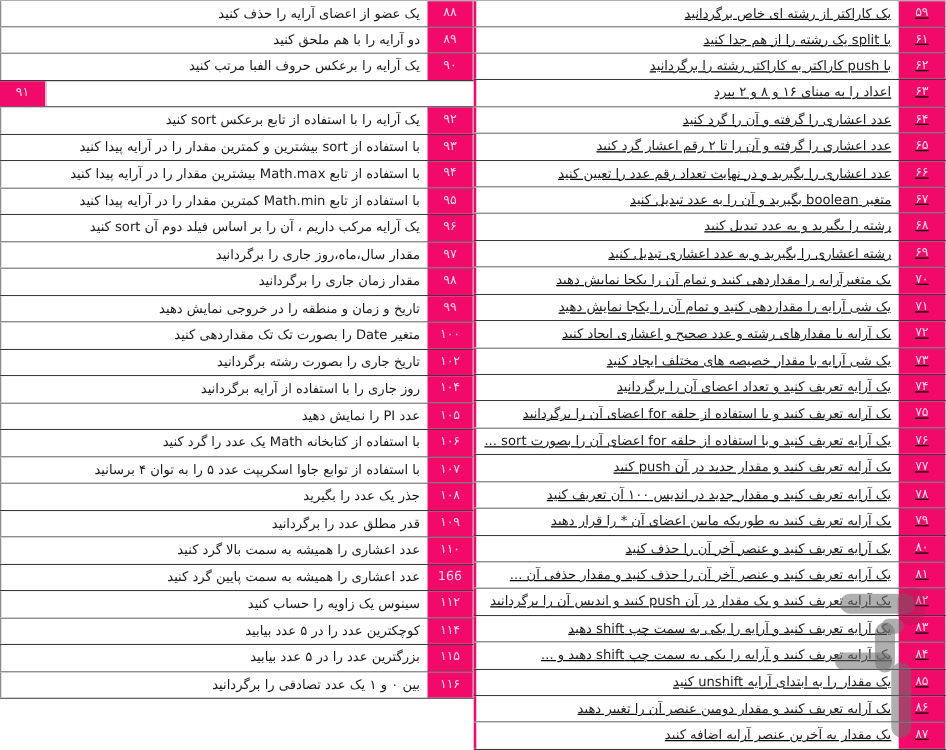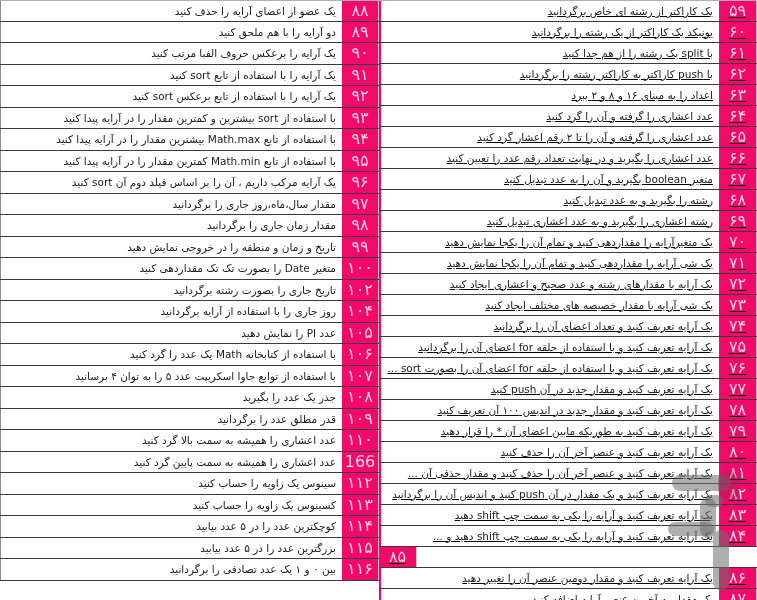--- a/index.html
+++ b/index.html
@@ -4,21 +4,21 @@
 <style>
   html, body { margin: 0; padding: 0; background: #ffffff; }
   body { width: 757px; height: 600px; overflow: hidden; position: relative; font-family: "DejaVu Sans", sans-serif; }
   .wrap { position: absolute; top: 0; left: 0; width: 757px; height: 600px; display: flex; flex-direction: row; }
   .col { position: relative; height: 600px; display: flex; flex-direction: column; }
   .col-left { width: 379px; }
   .col-right { width: 378px; text-decoration: underline; }
   .row { display: flex; flex-direction: row; height: 21.5px; border-bottom: 1px solid #3a3a3a; box-sizing: border-box; }
   .row:first-child { border-top: 1px solid #b0b0b0; }
   .text { flex: 1; direction: rtl; text-align: right; font-size: 10.5px; line-height: 20px; color: #1a1a1a; padding-right: 6px; padding-left: 4px; white-space: nowrap; overflow: hidden; border-left: 1px solid #9a9a9a; background: #ffffff; }
-  .num { width: 36px; background: #f20a6a; color: #ffd8e6; font-size: 16px; line-height: 20px; text-align: center; direction: rtl; border-right: 1px solid #c8c8c8; }
+  .num { width: 36px; background: #f20a6a; color: #ffd8e6; font-size: 10px; line-height: 20px; text-align: center; direction: rtl; border-right: 1px solid #c8c8c8; }
   .col-left .text { border-left: 1px solid #8c8c8c; }
   .col-right .num { width: 37px; }
   .col-right .text { border-left: 2px solid #f20a6a; }
   .overlay { position: absolute; pointer-events: none; background: rgba(110,110,110,0.55); border-radius: 10px; }
 </style>
 </head>
 <body>
 
 <div class="wrap">
   <div class="col col-left" id="col-left">
@@ -28,21 +28,20 @@
       </div>
       <div class="row">
         <div class="text">دو آرایه را با هم ملحق کنید</div>
         <div class="num">۸۹</div>
       </div>
       <div class="row">
         <div class="text">یک آرایه را برعکس حروف الفبا مرتب کنید</div>
         <div class="num">۹۰</div>
       </div>
       <div class="row">
-        <div class="text">یک آرایه را با استفاده از تابع sort کنید</div>
         <div class="num">۹۱</div>
       </div>
       <div class="row">
         <div class="text">یک آرایه را با استفاده از تابع برعکس sort کنید</div>
         <div class="num">۹۲</div>
       </div>
       <div class="row">
         <div class="text">با استفاده از sort بیشترین و کمترین مقدار را در آرایه پیدا کنید</div>
         <div class="num">۹۳</div>
       </div>
@@ -108,46 +107,38 @@
       </div>
       <div class="row">
         <div class="text">عدد اعشاری را همیشه به سمت پایین گرد کنید</div>
         <div class="num">166</div>
       </div>
       <div class="row">
         <div class="text">سینوس یک زاویه را حساب کنید</div>
         <div class="num">۱۱۲</div>
       </div>
       <div class="row">
-        <div class="text">کسینوس یک زاویه را حساب کنید</div>
-        <div class="num">۱۱۳</div>
-      </div>
-      <div class="row">
         <div class="text">کوچکترین عدد را در ۵ عدد بیابید</div>
         <div class="num">۱۱۴</div>
       </div>
       <div class="row">
         <div class="text">بزرگترین عدد را در ۵ عدد بیابید</div>
         <div class="num">۱۱۵</div>
       </div>
       <div class="row">
         <div class="text">بین ۰ و ۱ یک عدد تصادفی را برگردانید</div>
         <div class="num">۱۱۶</div>
       </div>
     </div>
   <div class="col col-right" id="col-right">
       <div class="row">
         <div class="text">یک کاراکتر از رشته ای خاص برگردانید</div>
         <div class="num">۵۹</div>
       </div>
       <div class="row">
-        <div class="text">یونیکد یک کاراکتر از یک رشته را برگردانید</div>
-        <div class="num">۶۰</div>
-      </div>
-      <div class="row">
         <div class="text">با split یک رشته را از هم جدا کنید</div>
         <div class="num">۶۱</div>
       </div>
       <div class="row">
         <div class="text">با push کاراکتر به کاراکتر رشته را برگردانید</div>
         <div class="num">۶۲</div>
       </div>
       <div class="row">
         <div class="text">اعداد را به مبنای ۱۶ و ۸ و ۲ ببرد</div>
         <div class="num">۶۳</div>
@@ -230,20 +221,21 @@
       </div>
       <div class="row">
         <div class="text">یک آرایه تعریف کنید و آرایه را یکی به سمت چپ shift دهید</div>
         <div class="num">۸۳</div>
       </div>
       <div class="row">
         <div class="text">یک آرایه تعریف کنید و آرایه را یکی به سمت چپ shift دهید و ...</div>
         <div class="num">۸۴</div>
       </div>
       <div class="row">
+        <div class="text">یک مقدار را به ابتدای آرایه unshift کنید</div>
         <div class="num">۸۵</div>
       </div>
       <div class="row">
         <div class="text">یک آرایه تعریف کنید و مقدار دومین عنصر آن را تغییر دهید</div>
         <div class="num">۸۶</div>
       </div>
       <div class="row">
         <div class="text">یک مقدار به آخرین عنصر آرایه اضافه کنید</div>
         <div class="num">۸۷</div>
       </div>

